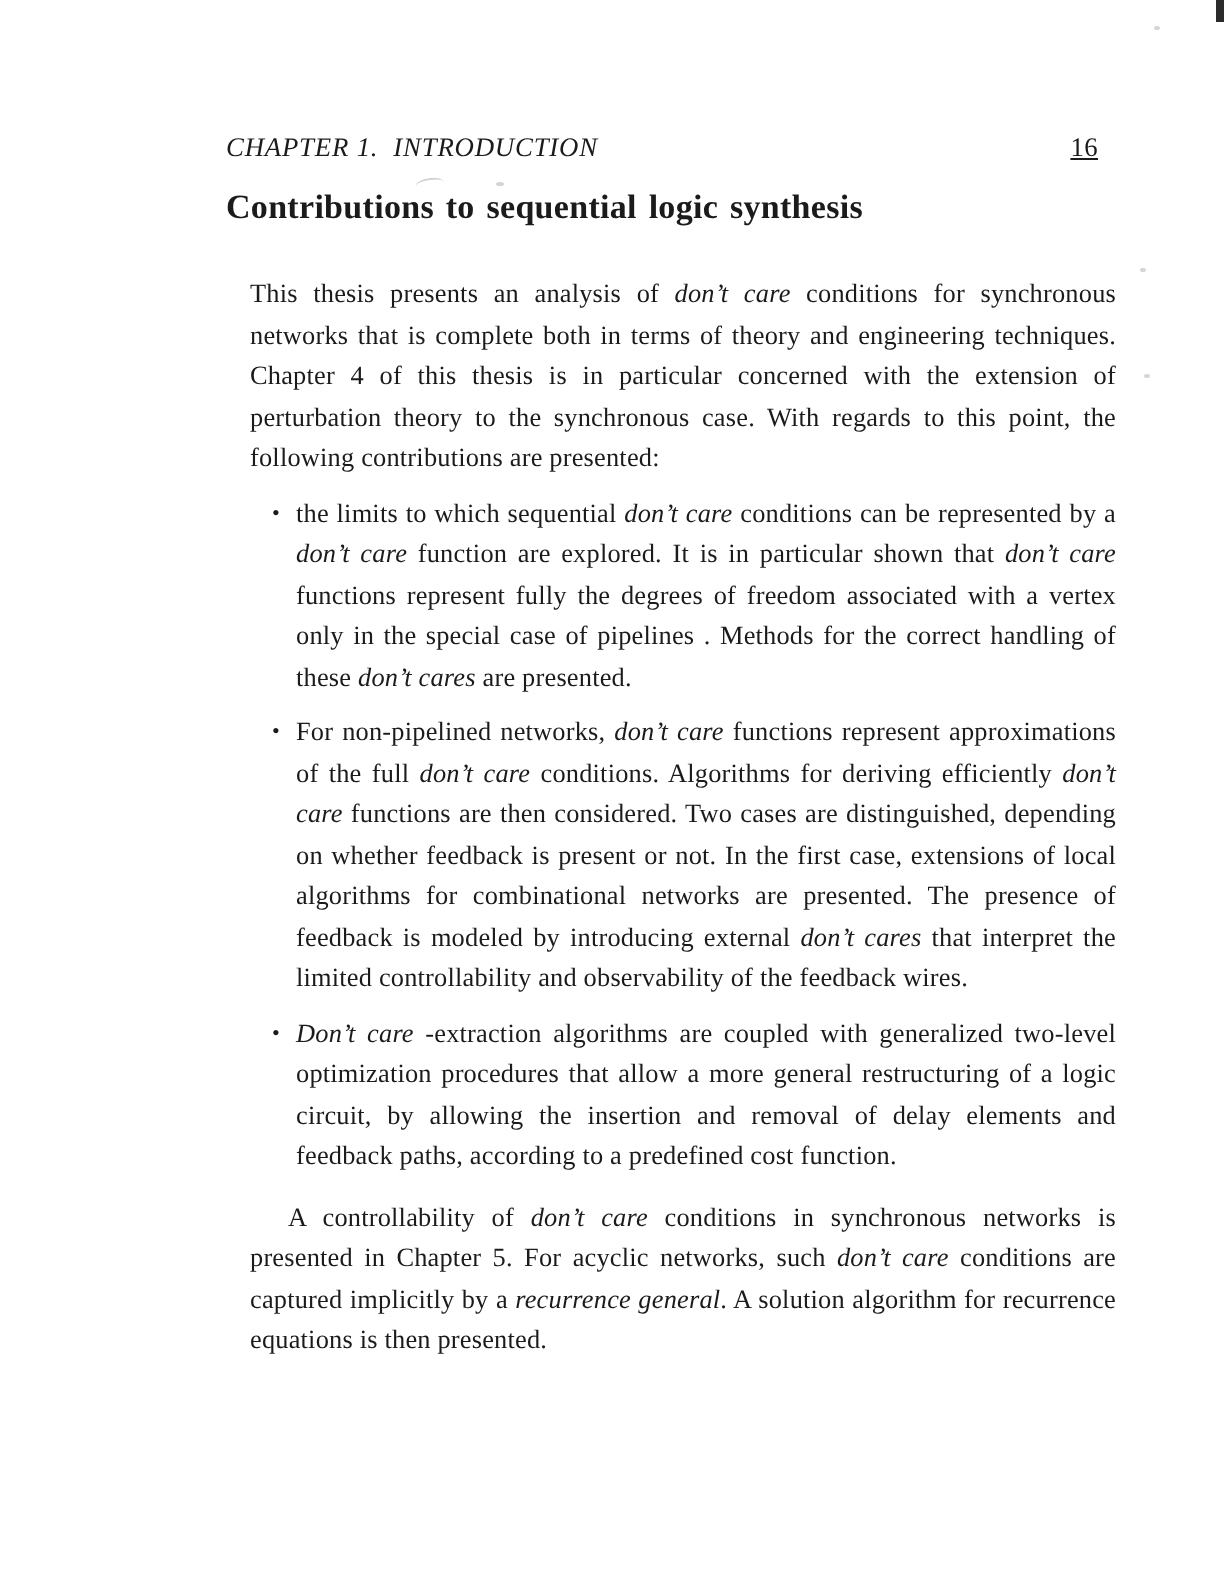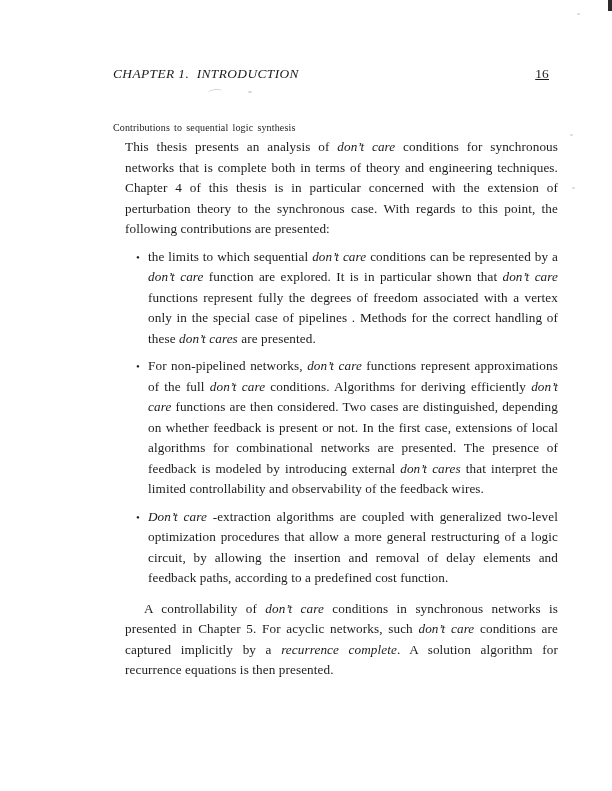--- a/index.html
+++ b/index.html
@@ -36,25 +36,25 @@
   }
   .running-header .pagenum {
     font-style: normal;
     letter-spacing: 0.2px;
     text-decoration: underline;
   }
 
   
   .section-heading {
     position: absolute;
-    top: 122px;
+    top: 94px;
     left: 113px;
     margin: 0;
-    font-size: 10px;
-    font-weight: normal;
+    font-size: 17px;
+    font-weight: bold;
     letter-spacing: 0.15px;
     word-spacing: 1.5px;
   }
 
   
   .content {
     position: absolute;
     top: 137px;
     left: 125px;
     width: 433px;
@@ -160,21 +160,21 @@
         <span class="bullet-text"><span>the limits to which sequential </span><em>don’t care</em><span> conditions can be represented by a </span><em>don’t care</em><span> function are explored. It is in particular shown that </span><em>don’t care</em><span> functions represent fully the degrees of freedom associated with a vertex only in the special case of pipelines . Methods for the correct handling of these </span><em>don’t cares</em><span> are presented.</span></span>
       </div>
       <div class="bullet-item">
         <span class="bullet-marker">•</span>
         <span class="bullet-text"><span>For non-pipelined networks, </span><em>don’t care</em><span> functions represent approximations of the full </span><em>don’t care</em><span> conditions. Algorithms for deriving efficiently </span><em>don’t care</em><span> functions are then considered. Two cases are distinguished, depending on whether feedback is present or not. In the first case, extensions of local algorithms for combinational networks are presented. The presence of feedback is modeled by introducing external </span><em>don’t cares</em><span> that interpret the limited controllability and observability of the feedback wires.</span></span>
       </div>
       <div class="bullet-item">
         <span class="bullet-marker">•</span>
         <span class="bullet-text"><em>Don’t care</em><span> -extraction algorithms are coupled with generalized two-level optimization procedures that allow a more general restructuring of a logic circuit, by allowing the insertion and removal of delay elements and feedback paths, according to a predefined cost function.</span></span>
       </div>
-      <p class="para indent"><span>A controllability of </span><em>don’t care</em><span> conditions in synchronous networks is presented in Chapter 5. For acyclic networks, such </span><em>don’t care</em><span> conditions are captured implicitly by a </span><em>recurrence complete</em><span>. A solution algorithm for recurrence equations is then presented.</span></p>
+      <p class="para indent"><span>A controllability of </span><em>don’t care</em><span> conditions in synchronous networks is presented in Chapter 5. For acyclic networks, such </span><em>don’t care</em><span> conditions are captured implicitly by a </span><em>recurrence general</em><span>. A solution algorithm for recurrence equations is then presented.</span></p>
     </div>
 
   <div class="corner-mark"></div>
   <div class="speck s1"></div>
   <div class="speck s2"></div>
   <div class="speck s3"></div>
 
 </div>
 
 </body></html>

